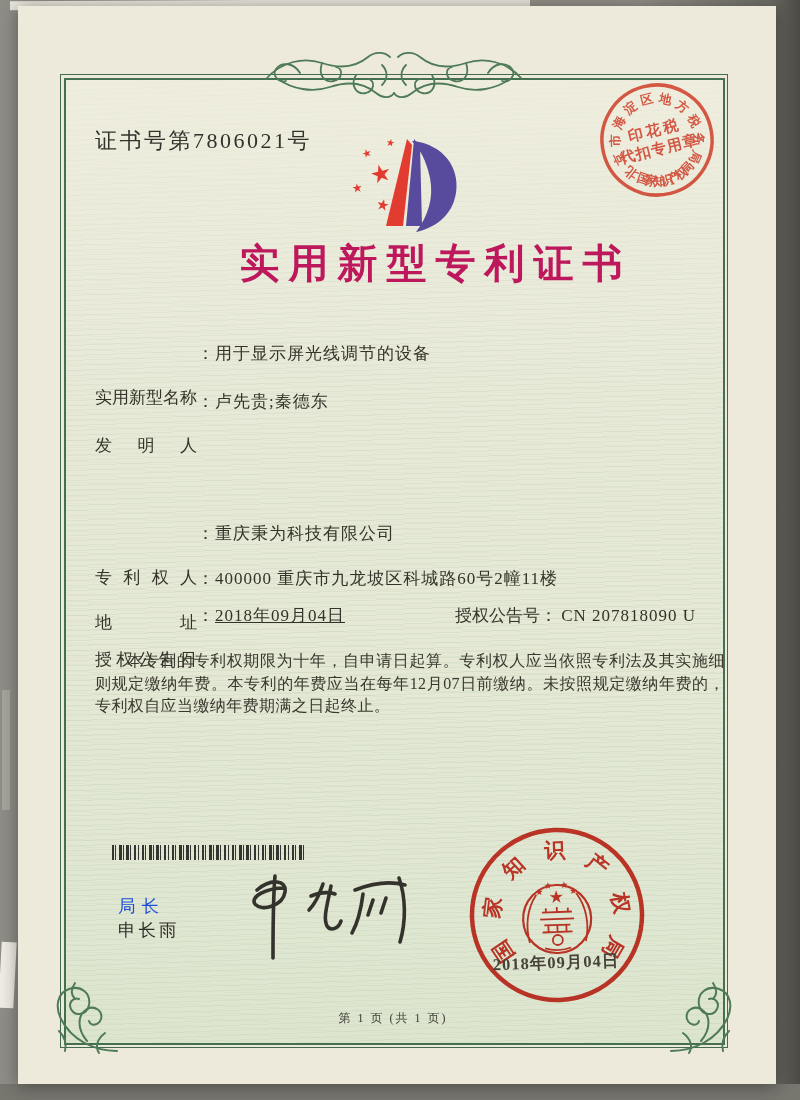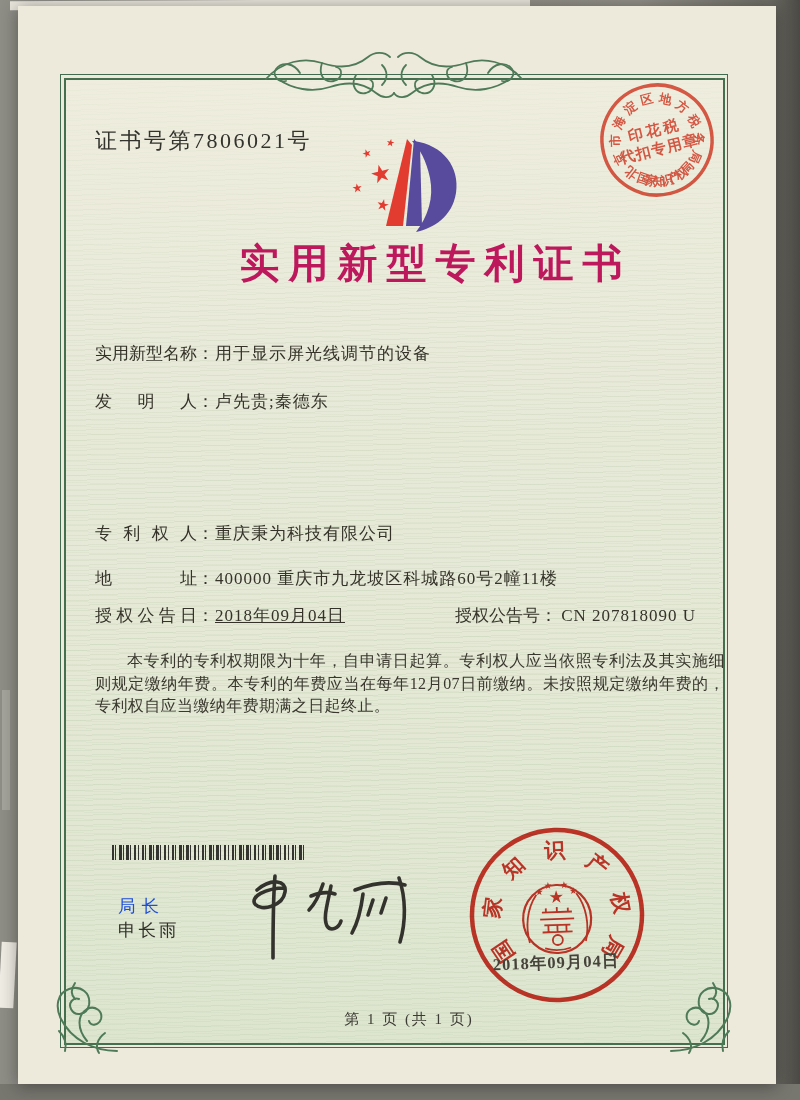--- a/index.html
+++ b/index.html
@@ -40,21 +40,21 @@
   .cert-no{position:absolute;left:77px;top:120px;font-size:22px;letter-spacing:2.5px;color:#33322d;}
 
   .logo{position:absolute;left:328px;top:130px;width:130px;height:96px;}
   .logo .star{position:absolute;color:#e23c31;font-family:"DejaVu Sans",sans-serif;line-height:1;}
 
   .title{
     position:absolute;left:42px;top:230px;width:666px;text-align:center;
     font-size:40px;font-weight:bold;color:#be185d;letter-spacing:9px;text-indent:9px;margin-left:38px;
   }
   .frow{position:absolute;left:77px;width:640px;height:24px;white-space:nowrap;font-size:17px;color:#353329;}
-  .flabel{display:inline-block;width:102px;text-align:justify;text-align-last:justify;vertical-align:top;}
+  .flabel{display:inline-block;width:102px;text-align:justify;text-align-last:justify;vertical-align:top;margin-top:44px;}
   .fcolon{display:inline-block;width:18px;}
   .fvalue{letter-spacing:1px;}
   .grant-pair{position:absolute;left:360px;top:0;white-space:nowrap;}
 
   .legal{
     position:absolute;left:77px;top:644px;width:630px;
     font-size:16px;line-height:22.6px;color:#3a382e;text-align:justify;letter-spacing:.4px;
   }
   .legal p{margin:0;text-indent:2em;}
 
@@ -79,21 +79,21 @@
   .seal{position:absolute;left:444px;top:814px;width:190px;height:190px;mix-blend-mode:multiply;transform:rotate(-2deg);}
   .seal svg text{font-family:"Liberation Serif","DejaVu Serif",serif;font-weight:bold;}
   .seal-date{
     position:absolute;left:438px;top:946px;width:200px;text-align:center;
     font-size:16.5px;font-weight:bold;color:#46423a;letter-spacing:1px;transform:rotate(-2deg);
   }
 
   .tax-stamp{position:absolute;left:574px;top:69px;width:130px;height:130px;transform:rotate(-14deg);mix-blend-mode:multiply;opacity:.92;}
   .tax-stamp svg text{font-family:"Liberation Serif","DejaVu Serif",serif;font-weight:bold;}
 
-  .footer{position:absolute;left:42px;top:1004px;width:666px;text-align:center;font-size:15px;letter-spacing:2px;color:#3c3b33;padding-left:16px;}
+  .footer{position:absolute;left:42px;top:1004px;width:666px;text-align:center;font-size:12px;letter-spacing:2px;color:#3c3b33;}
 </style>
 </head>
 <body>
 
 <div class="edge-bottom"></div>
 <div class="edge-top-sliver"></div>
 <div class="edge-left-chip"></div>
 <div class="edge-left-chip2"></div>
 
 <div class="paper">

